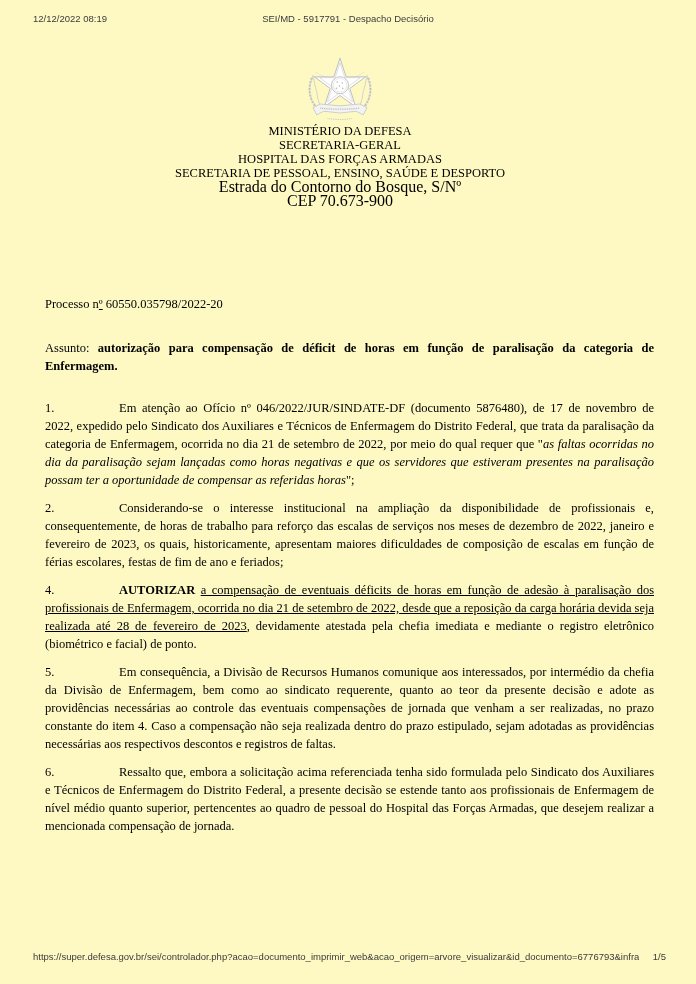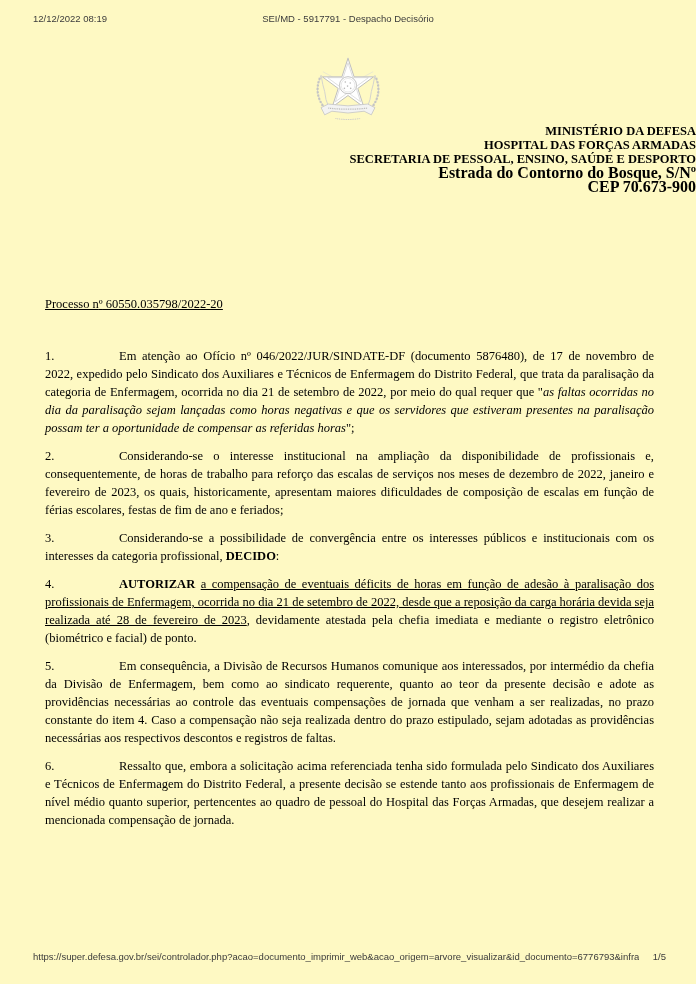--- a/index.html
+++ b/index.html
@@ -21,33 +21,33 @@
   .print-date { position: absolute; top: 13px; left: 33px; }
   .print-title { position: absolute; top: 13px; left: 0; right: 0; text-align: center; }
   .print-footer {
     position: absolute; top: 951px; left: 33px; right: 30px;
     display: flex; justify-content: space-between; align-items: baseline;
   }
   .footer-url { overflow: hidden; white-space: nowrap; }
   .footer-page { margin-left: 14px; }
 
   
-  .letterhead { position: absolute; top: 52px; left: 0; right: 0; text-align: right; font-weight: bold; }
+  .letterhead { position: absolute; top: 52px; left: 0; right: 16px; text-align: center; }
   .emblem { display: block; margin: 0 auto 2px auto; }
   .org-line { font-size: 12.5px; line-height: 14px; }
   .addr-line { font-size: 16px; line-height: 14px; }
 
   
   .doc-body { position: absolute; top: 286px; left: 45px; right: 42px; font-size: 12.5px; line-height: 18px; }
   .doc-title { margin: 0; text-align: justify; }
-  .processo { margin: 9px 0 0 0; text-decoration: underline; }
+  .processo { margin: 9px 0 0 0; }
   .ord { text-decoration: underline; }
   .assunto { margin: 26px 0 0 0; text-align: justify; }
   .assunto-rest { font-weight: bold; }
-  .paragraphs { margin-top: 34px; }
+  .paragraphs { margin-top: 24px; }
   .para { margin: 0 0 10px 0; text-align: justify; }
   .para-num { display: inline-block; width: 74px; }
   .seg-normal { }
   .seg-italic { font-style: italic; }
   .seg-bold { font-weight: bold; }
   .seg-underline { text-decoration: underline; }
 </style>
 </head>
 <body>
 
@@ -83,35 +83,36 @@
         <circle cx="49.5" cy="38" r="0.9"></circle>
         <circle cx="46" cy="40.5" r="0.9"></circle>
         <circle cx="53" cy="40.5" r="0.9"></circle>
       </g>
 
       <path d="M20,62 L28,58 L50,60 L72,58 L80,62 L76,70 L68,66 L50,68 L32,66 L24,70 Z" fill="#f3f3f3" stroke="#c4c4c4" stroke-width="0.9"></path>
       <path d="M28,62.5 Q50,65 72,62.5" fill="none" stroke="#b9b9b9" stroke-width="1.4" stroke-dasharray="1.1,0.9"></path>
       <path d="M36,74 Q50,76.5 64,74" fill="none" stroke="#c9c9c9" stroke-width="1.2" stroke-dasharray="1.1,0.9"></path>
     </svg>
     <div class="org-line">MINISTÉRIO DA DEFESA</div>
+    <div class="org-line">SECRETARIA-GERAL</div>
     <div class="org-line">HOSPITAL DAS FORÇAS ARMADAS</div>
     <div class="org-line">SECRETARIA DE PESSOAL, ENSINO, SAÚDE E DESPORTO</div>
     <div class="addr-line">Estrada do Contorno do Bosque, S/Nº</div>
     <div class="addr-line">CEP 70.673-900</div>
   </div>
 
   <div class="doc-body">
 
     <p class="processo"><span>Processo n</span><span class="ord">º</span><span> 60550.035798/2022-20</span></p>
 
+    <p class="assunto"><span>Assunto: </span><span class="assunto-rest">autorização para compensação de déficit de horas em função de paralisação da categoria de Enfermagem.</span></p>
 
     <div class="paragraphs">
         <p class="para"><span class="para-num">1.</span><span class="seg-normal">Em atenção ao Ofício nº 046/2022/JUR/SINDATE-DF (documento 5876480), de 17 de novembro de 2022, expedido pelo Sindicato dos Auxiliares e Técnicos de Enfermagem do Distrito Federal, que trata da paralisação da categoria de Enfermagem, ocorrida no dia 21 de setembro de 2022, por meio do qual requer que "</span><span class="seg-italic">as faltas ocorridas no dia da paralisação sejam lançadas como horas negativas e que os servidores que estiveram presentes na paralisação possam ter a oportunidade de compensar as referidas horas</span><span class="seg-normal">";</span></p>
         <p class="para"><span class="para-num">2.</span><span class="seg-normal">Considerando-se o interesse institucional na ampliação da disponibilidade de profissionais e, consequentemente, de horas de trabalho para reforço das escalas de serviços nos meses de dezembro de 2022, janeiro e fevereiro de 2023, os quais, historicamente, apresentam maiores dificuldades de composição de escalas em função de férias escolares, festas de fim de ano e feriados;</span></p>
-        <p class="para"><span class="para-num">3.</span><span class="seg-normal">Considerando-se a possibilidade de convergência entre os interesses públicos e institucionais com os interesses da categoria profissional, </span><span class="seg-bold">DECIDO</span><span class="seg-normal">:</span></p>
         <p class="para"><span class="para-num">4.</span><span class="seg-bold">AUTORIZAR </span><span class="seg-underline">a compensação de eventuais déficits de horas em função de adesão à paralisação dos profissionais de Enfermagem, ocorrida no dia 21 de setembro de 2022, desde que a reposição da carga horária devida seja realizada até 28 de fevereiro de 2023</span><span class="seg-normal">, devidamente atestada pela chefia imediata e mediante o registro eletrônico (biométrico e facial) de ponto.</span></p>
         <p class="para"><span class="para-num">5.</span><span class="seg-normal">Em consequência, a Divisão de Recursos Humanos comunique aos interessados, por intermédio da chefia da Divisão de Enfermagem, bem como ao sindicato requerente, quanto ao teor da presente decisão e adote as providências necessárias ao controle das eventuais compensações de jornada que venham a ser realizadas, no prazo constante do item 4. Caso a compensação não seja realizada dentro do prazo estipulado, sejam adotadas as providências necessárias aos respectivos descontos e registros de faltas.</span></p>
         <p class="para"><span class="para-num">6.</span><span class="seg-normal">Ressalto que, embora a solicitação acima referenciada tenha sido formulada pelo Sindicato dos Auxiliares e Técnicos de Enfermagem do Distrito Federal, a presente decisão se estende tanto aos profissionais de Enfermagem de nível médio quanto superior, pertencentes ao quadro de pessoal do Hospital das Forças Armadas, que desejem realizar a mencionada compensação de jornada.</span></p>
       </div>
   </div>
 
   <div class="print-footer">
     <span class="meta-text footer-url">https://super.defesa.gov.br/sei/controlador.php?acao=documento_imprimir_web&amp;acao_origem=arvore_visualizar&amp;id_documento=6776793&amp;infra_…</span>
     <span class="meta-text footer-page">1/5</span>
   </div>

